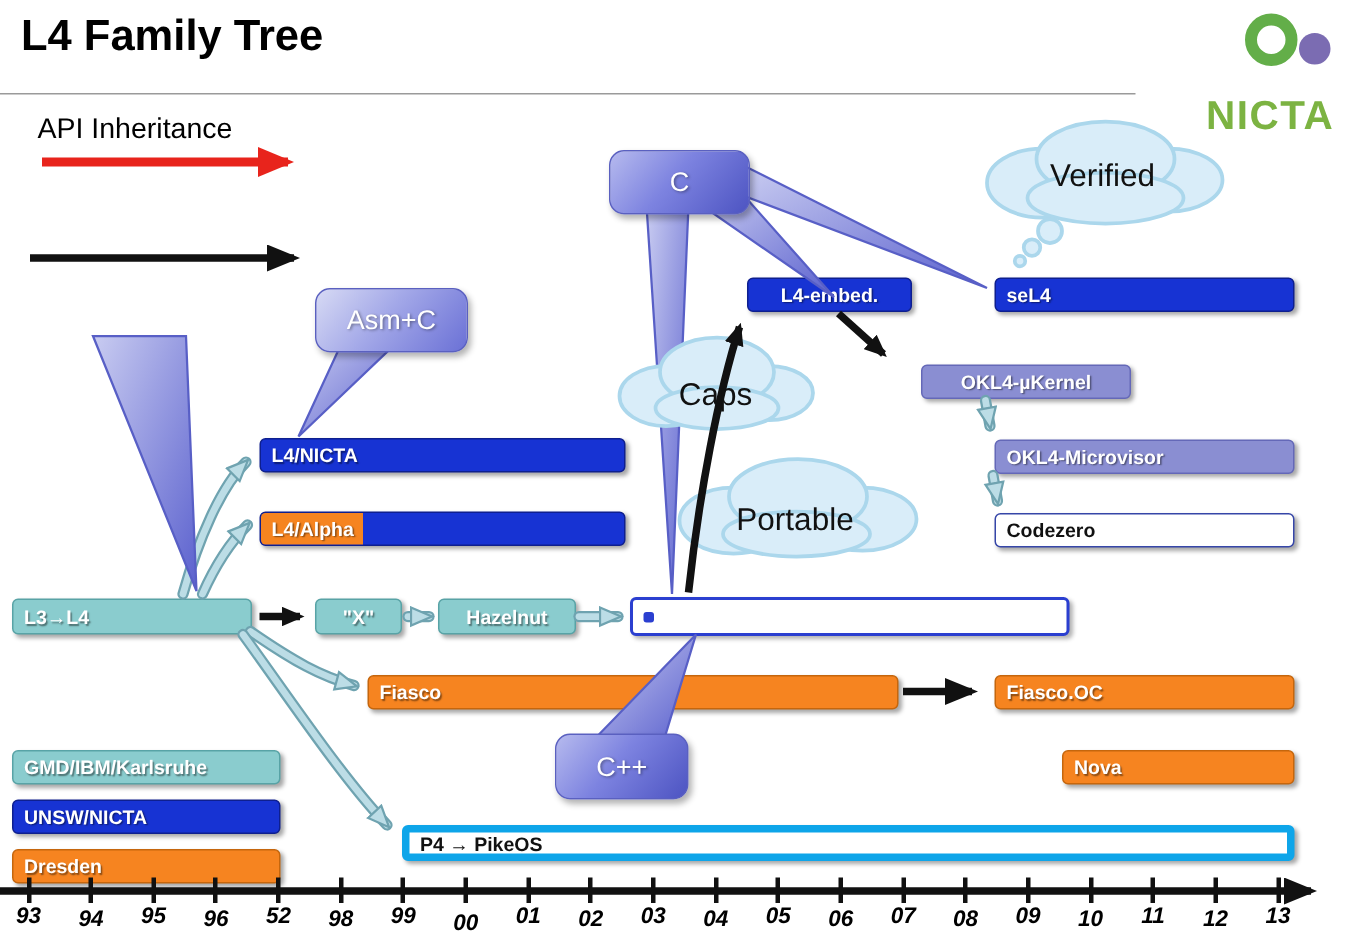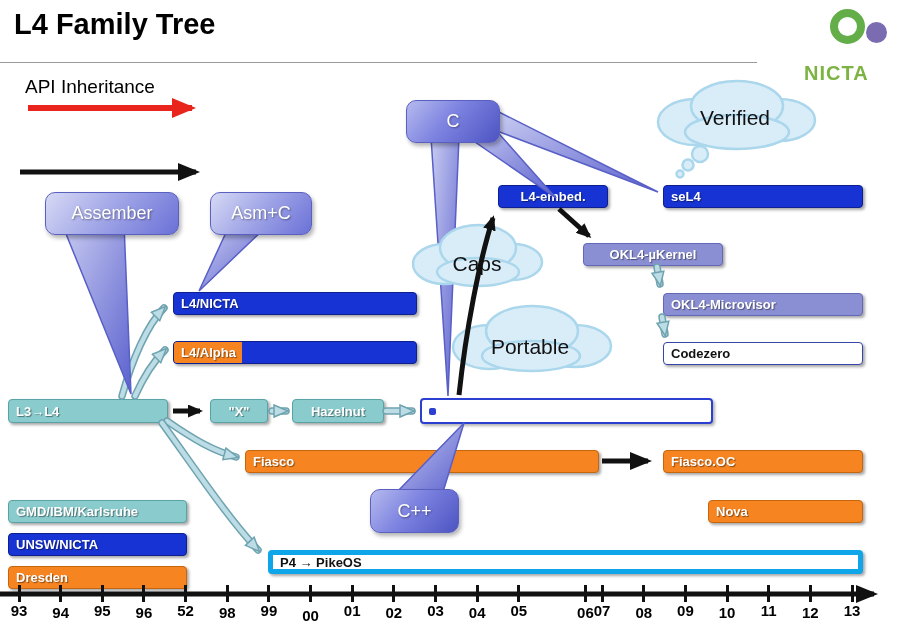--- a/index.html
+++ b/index.html
@@ -2,21 +2,21 @@
 <html><head>
 <meta charset="utf-8">
 <style>
   html,body{margin:0;padding:0;background:#fff;}
   .stage{position:relative;width:901px;height:631px;overflow:hidden;
          font-family:"Liberation Sans",sans-serif;background:#fff;}
   
   .title{position:absolute;left:14px;top:8px;font-size:29px;font-weight:bold;color:#000;}
   .hrule{position:absolute;left:0;top:62px;width:757px;height:1px;background:#9a9a9a;}
   .legend-label{position:absolute;font-size:19px;color:#000;}
-  .nicta-text{position:absolute;left:804px;top:62px;font-size:20px;font-weight:bold;
+  .nicta-text{position:absolute;left:804px;top:62px;font-size:27px;font-weight:bold;
               color:#7cb342;letter-spacing:1px;}
   .nicta-ring{position:absolute;left:830px;top:9px;width:19px;height:19px;border-radius:50%;
               border:8px solid #63ae49;box-sizing:content-box;}
   .nicta-dot{position:absolute;left:866px;top:22px;width:21px;height:21px;border-radius:50%;
              background:#7b6cb2;}
   
   .node{position:absolute;height:23px;border-radius:4px;display:flex;align-items:center;
         padding:0 7px;box-sizing:border-box;color:#fff;font-size:13px;font-weight:bold;
         box-shadow:2px 2px 3px rgba(0,0,0,.35);text-shadow:1px 1px 1px rgba(0,0,0,.45);
         z-index:1;white-space:nowrap;}
@@ -43,21 +43,21 @@
   
   .overlay{position:absolute;left:0;top:0;z-index:2;pointer-events:none;}
   .ta-u{fill:none;stroke:#6fa3b0;stroke-width:7.5;stroke-linecap:round;}
   .ta{fill:none;stroke:#bcdde6;stroke-width:4.5;stroke-linecap:round;}
   .ba{fill:none;stroke:#111;stroke-width:5;}
   .tail{fill:url(#tailGrad);stroke:#585fc6;stroke-width:1.5;}
   .cloud{fill:#d9edf9;stroke:#abd7ec;stroke-width:2.5;}
   
   .year{position:absolute;top:585px;width:30px;text-align:center;z-index:1;}
   .tick{display:block;width:3px;height:17px;background:#111;margin:0 auto;}
-  .yl{font-size:15px;font-weight:bold;color:#000;display:inline-block;position:relative;}
+  .yl{font-size:15px;font-weight:bold;color:#000;display:inline-block;position:relative;font-style:italic;}
   .year:nth-child(even) .yl{top:2px;}
   .year:nth-child(8) .yl{top:5px;}
 </style>
 </head>
 <body>
 
 <div class="stage">
 
   <div class="title">L4 Family Tree</div>
   <div class="hrule"></div>
@@ -93,21 +93,21 @@
     </div>
 
   <div class="node blue center" style="left:498px;top:185px;width:110px;">
     <span class="lbl">L4-embed.</span>
     </div>
 
   <div class="node blue" style="left:663px;top:185px;width:200px;">
     <span class="lbl">seL4</span>
     </div>
 
-  <div class="node purple center" style="left:583px;top:243px;width:140px;">
+  <div class="node purple center" style="left:614px;top:243px;width:140px;">
     <span class="lbl">OKL4-µKernel</span>
     </div>
 
   <div class="node purple" style="left:663px;top:293px;width:200px;">
     <span class="lbl">OKL4-Microvisor</span>
     </div>
 
   <div class="node white-box" style="left:663px;top:342px;width:200px;">
     <span class="lbl">Codezero</span>
     </div>
@@ -145,21 +145,21 @@
       <div class="year" style="left: 128.95px;"><span class="tick"></span><span class="yl">96</span></div>
       <div class="year" style="left: 170.6px;"><span class="tick"></span><span class="yl">52</span></div>
       <div class="year" style="left: 212.25px;"><span class="tick"></span><span class="yl">98</span></div>
       <div class="year" style="left: 253.9px;"><span class="tick"></span><span class="yl">99</span></div>
       <div class="year" style="left: 295.55px;"><span class="tick"></span><span class="yl">00</span></div>
       <div class="year" style="left: 337.2px;"><span class="tick"></span><span class="yl">01</span></div>
       <div class="year" style="left: 378.85px;"><span class="tick"></span><span class="yl">02</span></div>
       <div class="year" style="left: 420.5px;"><span class="tick"></span><span class="yl">03</span></div>
       <div class="year" style="left: 462.15px;"><span class="tick"></span><span class="yl">04</span></div>
       <div class="year" style="left: 503.8px;"><span class="tick"></span><span class="yl">05</span></div>
-      <div class="year" style="left: 545.45px; margin-left: 25px;"><span class="tick"></span><span class="yl">06</span></div>
+      <div class="year" style="left: 545.45px;"><span class="tick"></span><span class="yl">06</span></div>
       <div class="year" style="left: 587.1px;"><span class="tick"></span><span class="yl">07</span></div>
       <div class="year" style="left: 628.75px;"><span class="tick"></span><span class="yl">08</span></div>
       <div class="year" style="left: 670.4px;"><span class="tick"></span><span class="yl">09</span></div>
       <div class="year" style="left: 712.05px;"><span class="tick"></span><span class="yl">10</span></div>
       <div class="year" style="left: 753.7px;"><span class="tick"></span><span class="yl">11</span></div>
       <div class="year" style="left: 795.35px;"><span class="tick"></span><span class="yl">12</span></div>
       <div class="year" style="left: 837px;"><span class="tick"></span><span class="yl">13</span></div>
     </div>
 
   <svg class="overlay" width="901" height="631" viewBox="0 0 901 631">
@@ -239,23 +239,20 @@
       <ellipse class="cloud" cx="575" cy="346" rx="36" ry="21"></ellipse>
       <ellipse class="cloud" cx="532" cy="331" rx="46" ry="25"></ellipse>
       <ellipse class="cloud" cx="531" cy="356" rx="49" ry="15"></ellipse>
     </g>
 
     <path class="ba" d="M459,395 C466,330 479,262 493,218" marker-end="url(#mBlack)"></path>
 
     <path class="ba" d="M0,594 L874,594" marker-end="url(#mBig)"></path>
   </svg>
 
-  <div class="callout" style="left:45px;top:192px;width:132px;height:41px;">
-    <span>Assember</span>
-    </div>
   <div class="callout" style="left:210px;top:192px;width:100px;height:41px;">
     <span>Asm+C</span>
     </div>
   <div class="callout dark" style="left:406px;top:100px;width:92px;height:41px;">
     <span>C</span>
     </div>
   <div class="callout dark" style="left:370px;top:489px;width:87px;height:42px;">
     <span>C++</span>
     </div>
 

